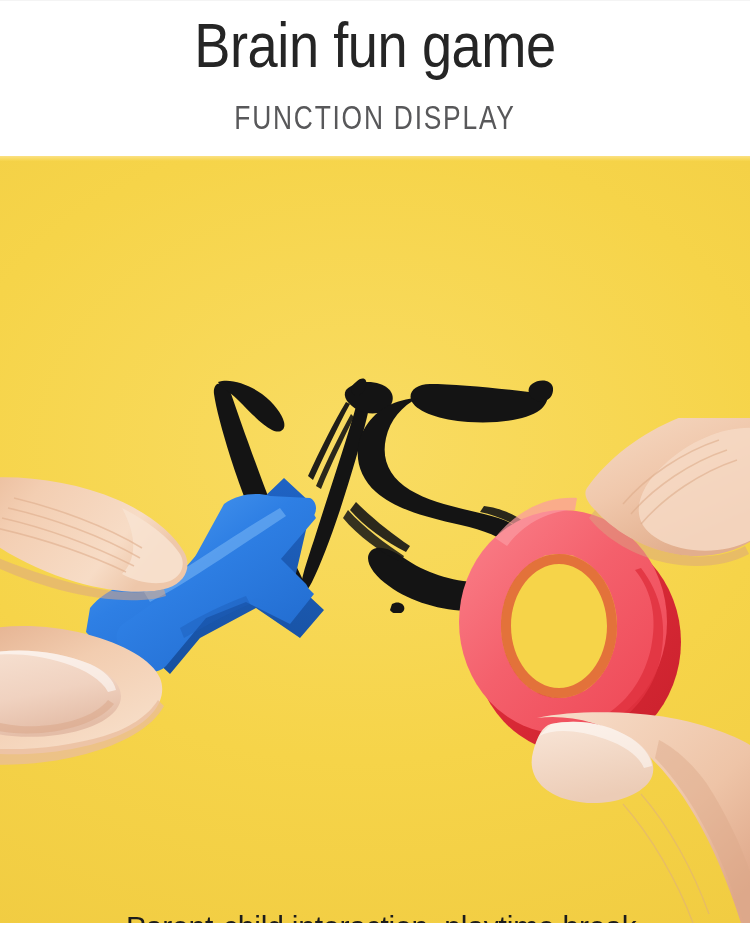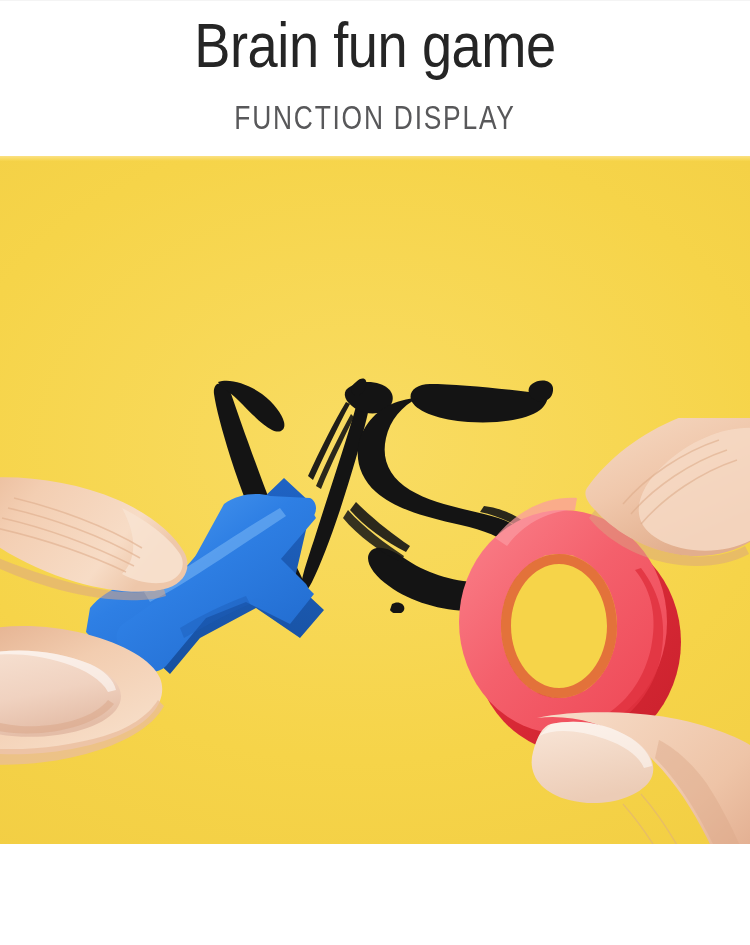--- a/index.html
+++ b/index.html
@@ -10,21 +10,21 @@
   body {
     width: 750px;
     height: 945px;
     overflow: hidden;
     font-family: "Liberation Sans", sans-serif;
   }
 
   #page {
     position: relative;
     width: 750px;
-    height: 844px;
+    height: 945px;
     background: #ffffff;
     overflow: hidden;
   }
 
   
   .header {
     position: absolute;
     left: 0; top: 0;
     width: 750px;
     height: 156px;

